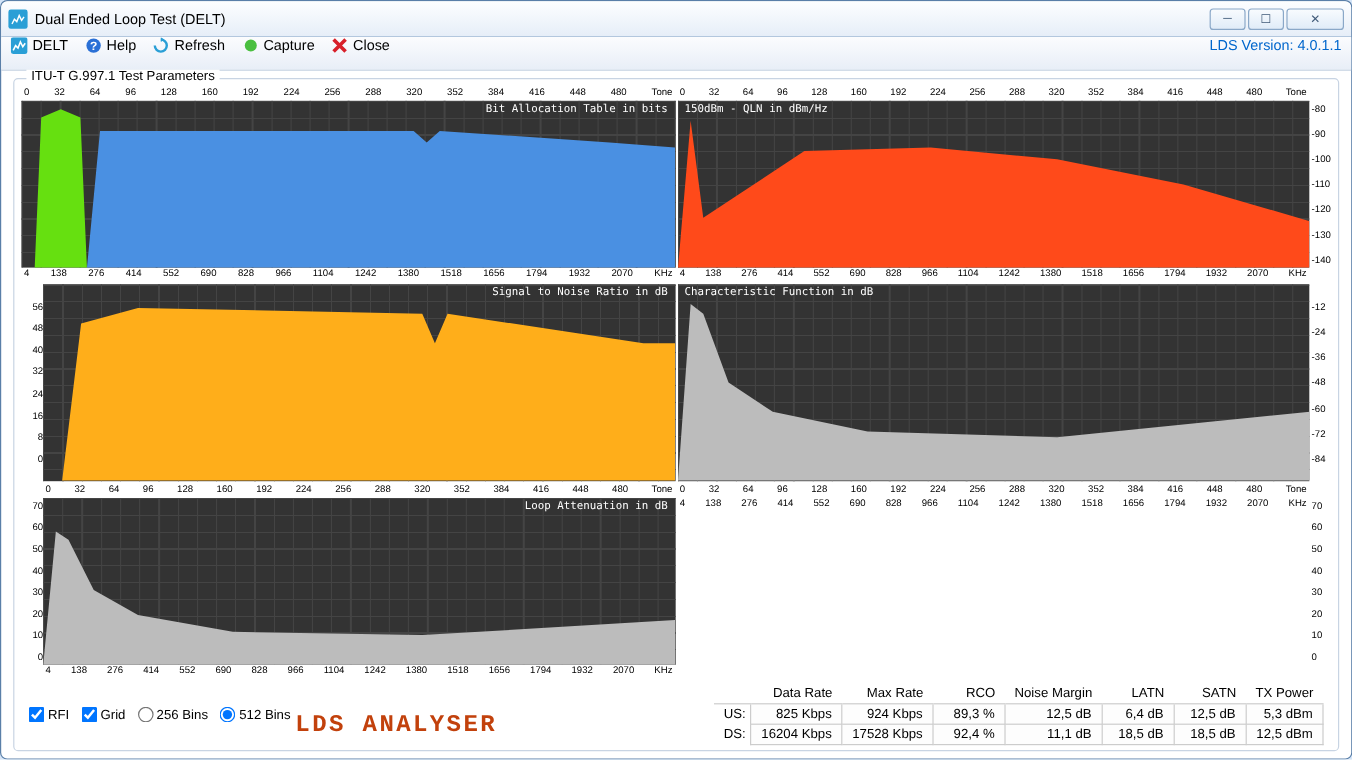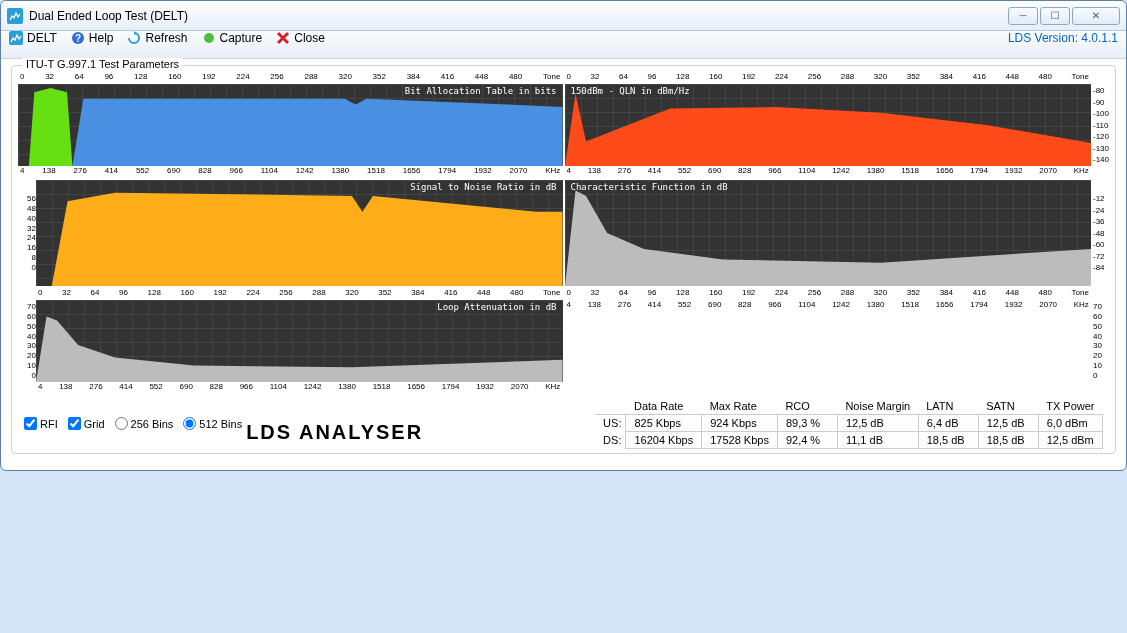--- a/index.html
+++ b/index.html
@@ -1,58 +1,58 @@
 <!DOCTYPE html>
 <html><head>
 <meta charset="utf-8">
 <style>
 * { margin: 0; padding: 0; box-sizing: border-box; font-family: "Segoe UI", Tahoma, sans-serif; }
 body { background: #d4e4f7; width: 1127px; height: 633px; overflow: hidden; }
 
-.window { width: 1127px; height: 471px; background: #fff; border: 1px solid #5a7fa8; border-radius: 6px; display: flex; flex-direction: column; }
+.window { width: 1127px; height: 633px; background: #fff; border: 1px solid #5a7fa8; border-radius: 6px; display: flex; flex-direction: column; }
 
 .titlebar { height: 30px; background: linear-gradient(#fdfeff, #e6eef8); display: flex; align-items: center; padding: 0 6px; border-bottom: 1px solid #b3c7de; border-radius: 6px 6px 0 0; }
 .titlebar .app-icon { width: 16px; height: 16px; background: #2a9fd6; border-radius: 2px; margin-right: 6px; display:flex;align-items:center;justify-content:center;}
 .titlebar .app-icon svg{width:12px;height:12px;}
 .titlebar .title { font-size: 12px; color: #000; flex: 1; }
 .winbtns { display: flex; gap: 2px; }
 .winbtn { width: 30px; height: 18px; border: 1px solid #8aa8c8; border-radius: 3px; background: linear-gradient(#f8fbfe,#e0ecf8); display:flex;align-items:center;justify-content:center; font-size:10px; color:#405a78;}
 .winbtn.close { width: 48px; }
 
 .toolbar { height: 28px; background: linear-gradient(#fbfcfe, #e8eef7); border-bottom: 1px solid #c8d4e3; display: flex; align-items: flex-start; padding: 0 8px; gap: 14px; }
 .tbtn { display: flex; align-items: center; gap: 4px; font-size: 12px; color: #000; cursor: pointer; }
 .tbtn .ic { width: 14px; height: 14px; display: inline-flex; align-items:center; justify-content:center; }
 .version { margin-left: auto; color: #0066cc; font-size: 12px; }
 
-.content { flex: 1; padding: 6px 10px 16px 10px; display: flex; flex-direction: column; }
+.content { flex: 1; padding: 6px 10px 6px 10px; display: flex; flex-direction: column; }
 
 .group { border: 1px solid #c8d4e3; border-radius: 4px; padding: 6px 6px 4px 6px; position: relative; flex:1; display:flex; flex-direction:column;}
 .group-title { position: absolute; top: -8px; left: 10px; background: #fff; padding: 0 4px; font-size: 11px; color: #000; }
 
 .charts { display: grid; grid-template-columns: 1fr 1fr; grid-template-rows: 1fr 1fr 1fr; gap: 2px; flex:1; min-height:0;}
 .chart-title { position: absolute; top: 2px; right: 6px; font-size: 9px; font-family: monospace; color: #fff; z-index:2;}
 .chart-title.left { left: 6px; right: auto; }
 
 .chart-wrap { position: relative; display: flex; }
 .yaxis { width: 18px; display:flex; flex-direction:column; justify-content:space-between; padding: 14px 0 14px 0; font-size:8px; color:#000; text-align:right;}
 .yaxis.right { text-align:left; padding-left:2px;}
 .chart-col { flex:1; display:flex; flex-direction:column;}
 .xaxis-top { height:12px; display:flex; justify-content:space-between; font-size:8px; color:#000; padding:0 2px;}
 .xaxis-bot { height:12px; display:flex; justify-content:space-between; font-size:8px; color:#000; padding:0 2px;}
 .plot { flex:1; background:#333; position:relative; background-image: repeating-linear-gradient(to right, #444 0, #444 1px, transparent 1px, transparent 16px), repeating-linear-gradient(to bottom, #444 0, #444 1px, transparent 1px, transparent 14px);}
 .plot svg { position:absolute; inset:0; width:100%; height:100%;}
 
 .footer { display: flex; align-items: center; padding: 4px 6px 0 6px; gap: 10px; }
 .ctrls { display: flex; align-items: center; gap: 10px; font-size: 11px; }
 .ctrls label { display: flex; align-items: center; gap: 3px; }
-.brand { font-family: Liberation Sans, sans-serif; font-size: 20px; color: #000000; letter-spacing: 2px; font-weight:bold; margin-top:18px;}
+.brand { font-family: Liberation Mono, monospace; font-size: 20px; color: #c2410c; letter-spacing: 2px; font-weight:bold; margin-top:18px;}
 
 .stats { margin-left: auto; font-size: 11px; }
 .stats table { border-collapse: collapse; }
-.stats th, .stats td { padding: 2px 8px; text-align: left; }
+.stats th, .stats td { padding: 2px 8px; text-align: right; }
 .stats th { font-weight: normal; border-bottom: 1px solid #ccc; }
 .stats td.val { border: 1px solid #ccc; background:#fdfdfd; min-width:60px;}
 .stats td.lbl { text-align: right; padding-right: 4px; }
 </style>
 </head>
 <body>
 
 <div class="window">
   <div class="titlebar">
     <span class="app-icon">
@@ -419,21 +419,21 @@
                   <th>TX Power</th>
                 </tr>
             <tr id="stats-row-0">
                   <td class="lbl">US:</td>
                   <td class="val">825 Kbps</td>
                   <td class="val">924 Kbps</td>
                   <td class="val">89,3 %</td>
                   <td class="val">12,5 dB</td>
                   <td class="val">6,4 dB</td>
                   <td class="val">12,5 dB</td>
-                  <td class="val">6,0 dBm</td>
+                  <td class="val">5,3 dBm</td>
                 </tr>
             <tr id="stats-row-1">
                   <td class="lbl">DS:</td>
                   <td class="val">16204 Kbps</td>
                   <td class="val">17528 Kbps</td>
                   <td class="val">92,4 %</td>
                   <td class="val">11,1 dB</td>
                   <td class="val">18,5 dB</td>
                   <td class="val">18,5 dB</td>
                   <td class="val">12,5 dBm</td>

